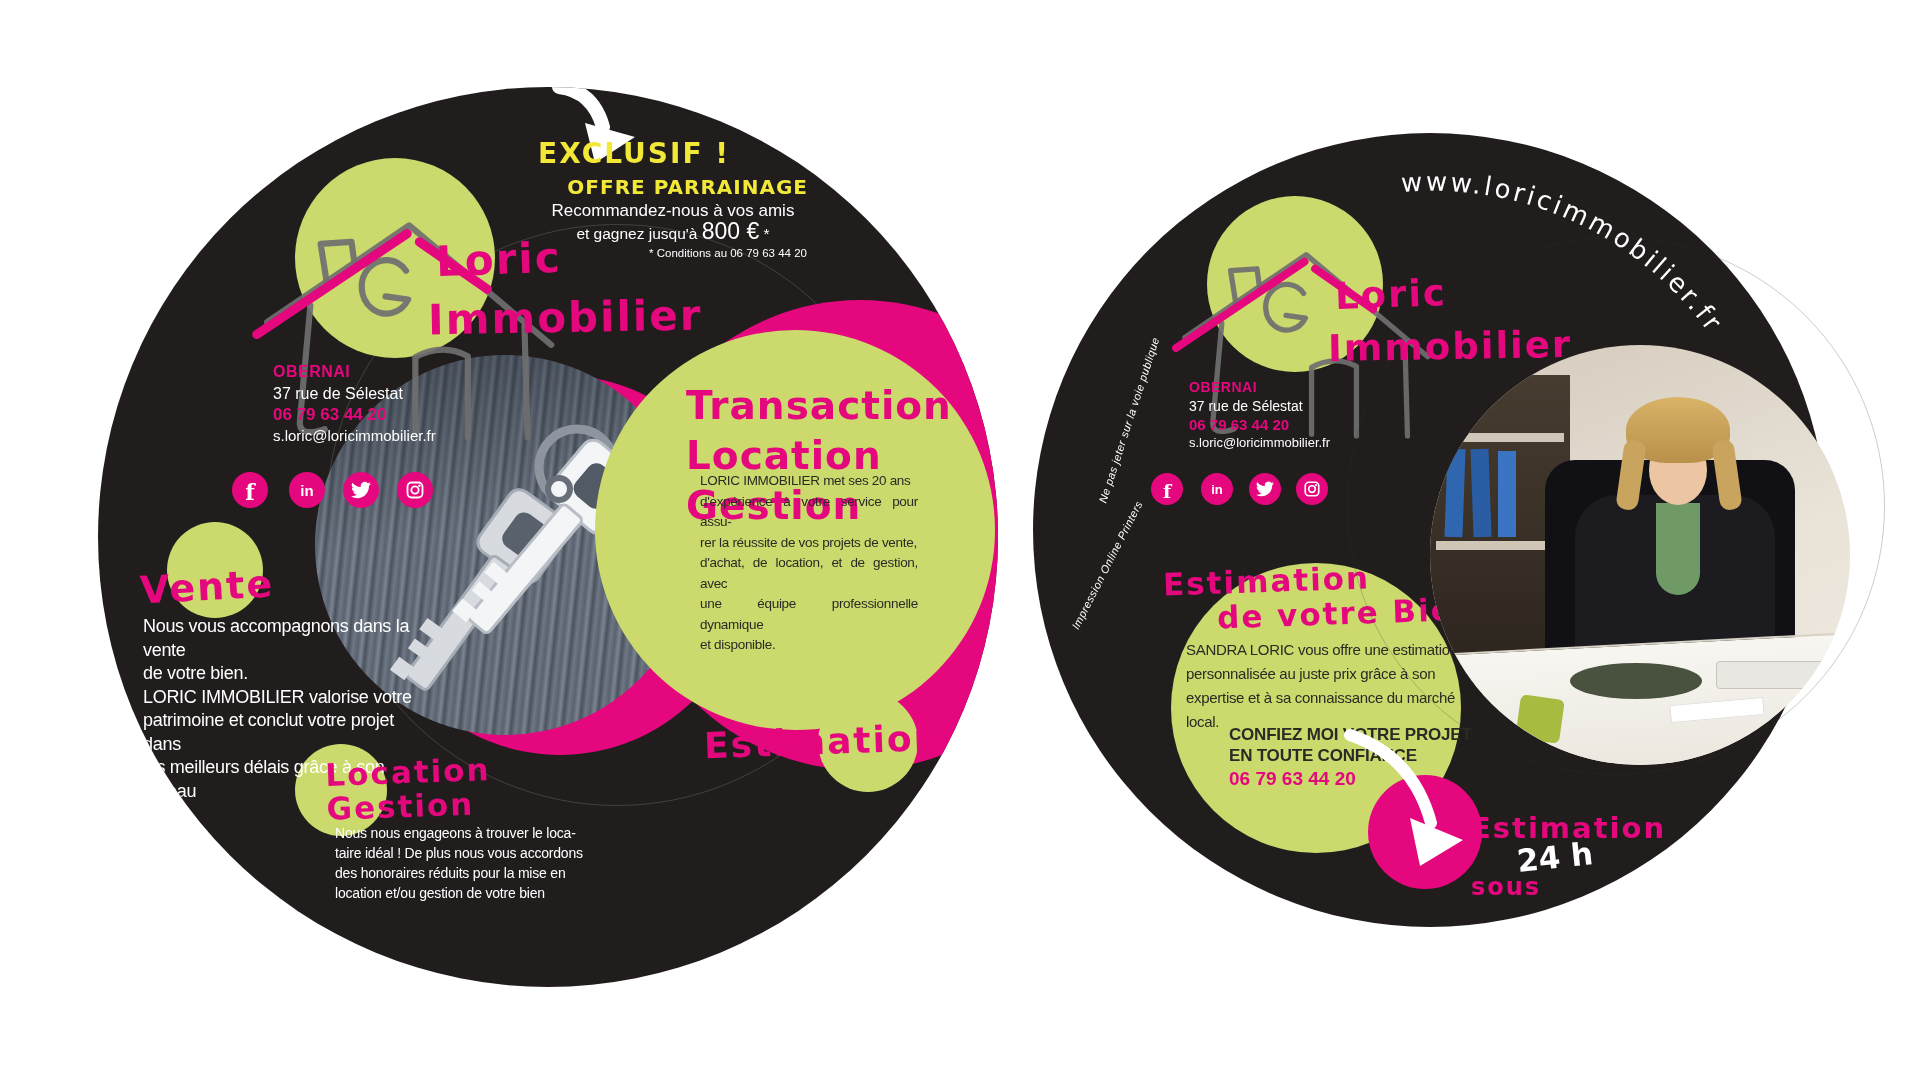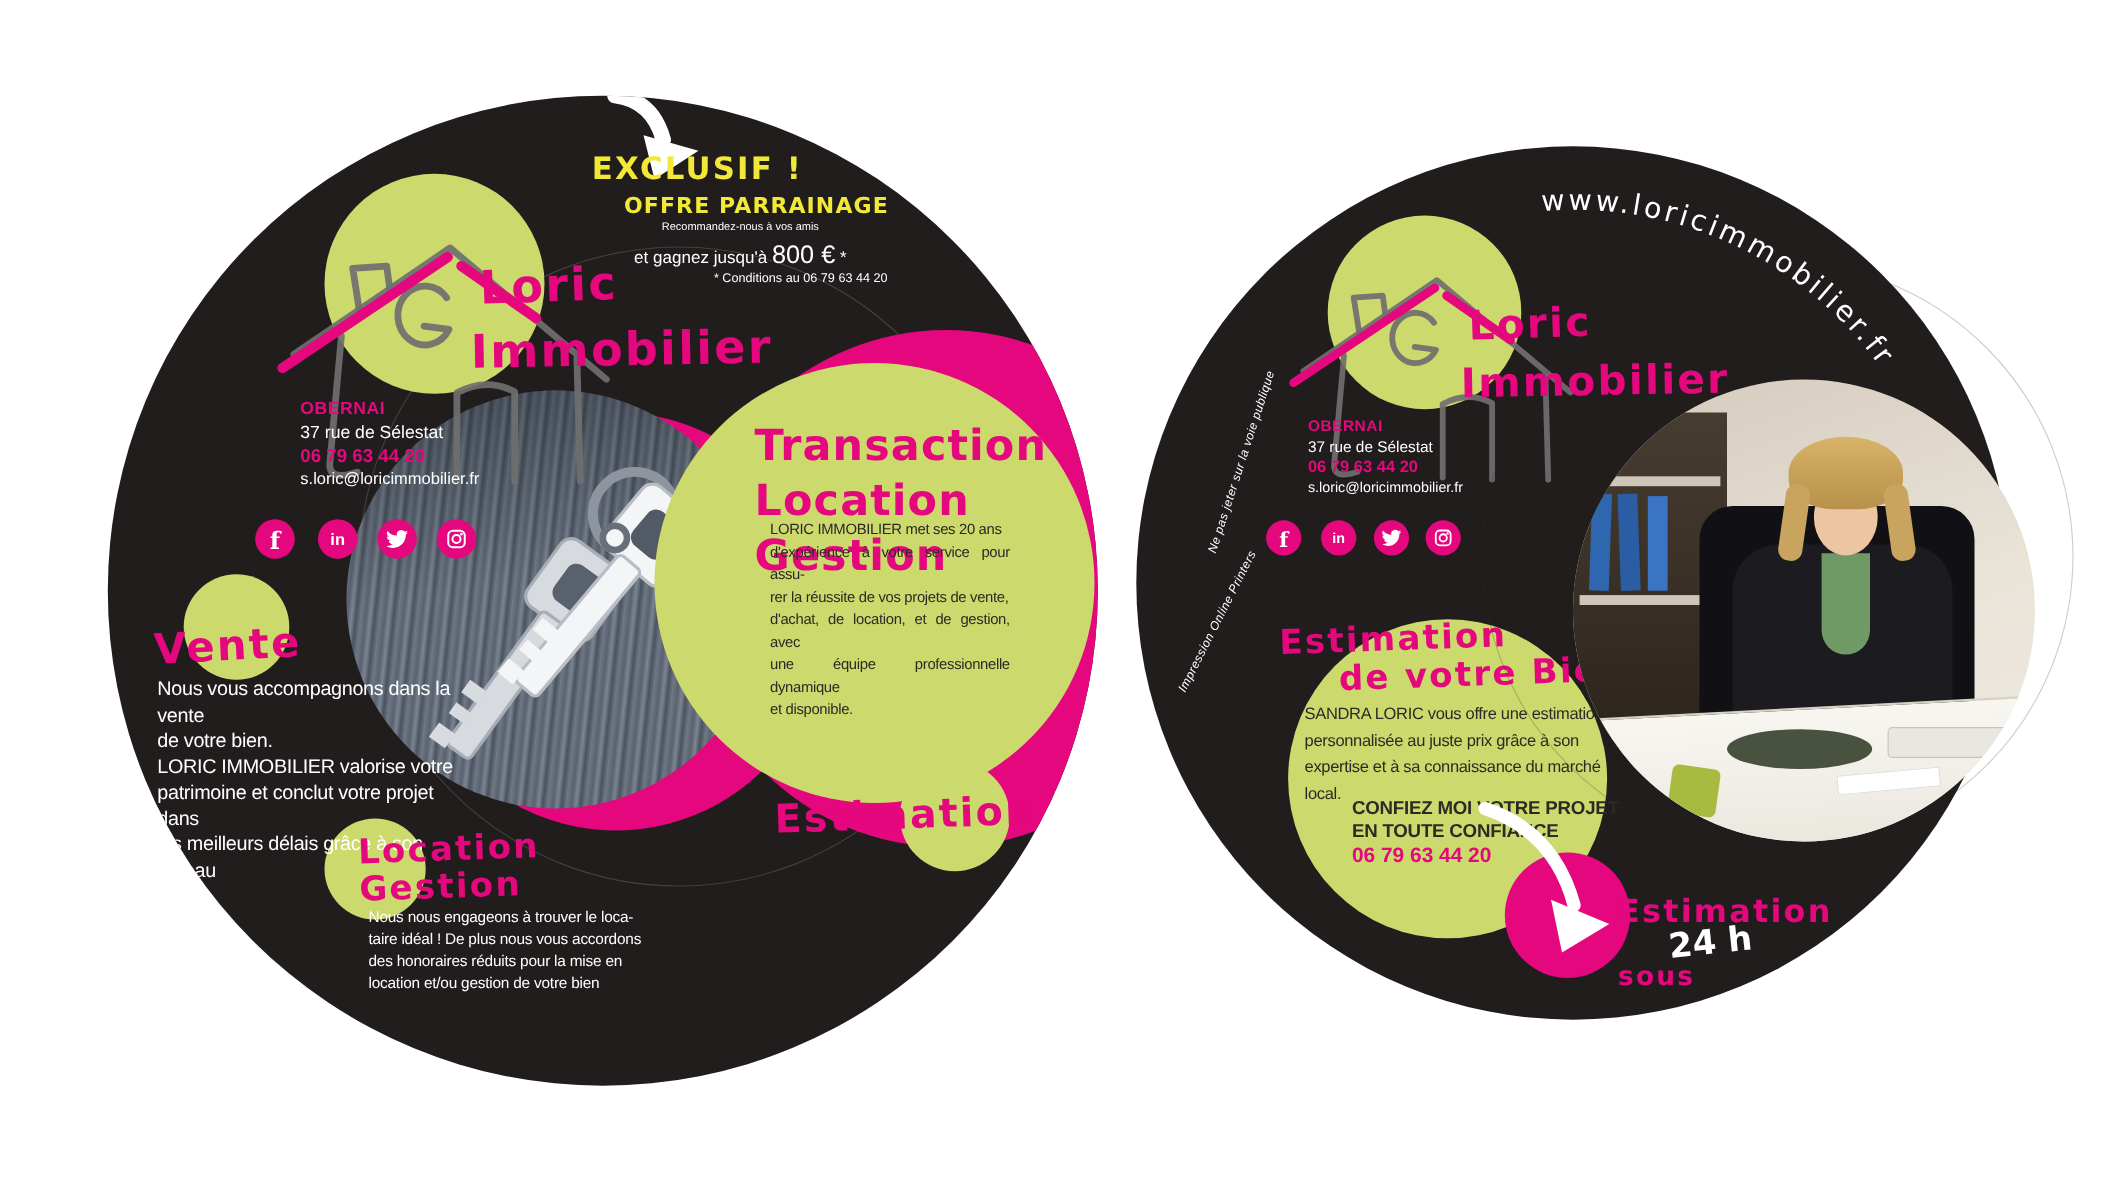--- a/index.html
+++ b/index.html
@@ -82,21 +82,21 @@
     </svg>
     <div class="abs script" style="left:338px;top:148px;font-size:42px;transform:rotate(-2deg);">Loric</div>
     <div class="abs script" style="left:330px;top:206px;font-size:42px;transform:rotate(-1deg);">Immobilier</div>
 
     <svg class="abs" style="left:445px;top:-12px;" width="95" height="92" viewBox="0 0 95 92">
       <path d="M16,12 Q50,16 60,52" stroke="#fff" stroke-width="14" fill="none" stroke-linecap="round"></path>
       <polygon points="42,48 92,62 52,88" fill="#fff"></polygon>
     </svg>
     <div class="abs yellowtxt" style="left:440px;top:50px;width:270px;font-size:28px;letter-spacing:2px;">EXCLUSIF !</div>
     <div class="abs yellowtxt" style="left:440px;top:88px;width:270px;text-align:right;font-size:20px;letter-spacing:1px;">OFFRE PARRAINAGE</div>
-    <div class="abs whitetxt" style="left:440px;top:114px;width:270px;text-align:center;font-size:10px;">Recommandez-nous à vos amis</div>
+    <div class="abs whitetxt" style="left:440px;top:114px;width:270px;text-align:center;font-size:17px;">Recommandez-nous à vos amis</div>
     <div class="abs whitetxt" style="left:440px;top:131px;width:270px;text-align:center;font-size:15.5px;">
       <span>et gagnez jusqu'à </span><span style="font-size:23px;">800 €</span><span> *</span>
     </div>
     <div class="abs whitetxt" style="left:505px;top:160px;width:250px;text-align:center;font-size:11.5px;">* Conditions au 06 79 63 44 20</div>
 
     <div class="abs" style="left:175px;top:276px;font-size:16px;color:#e5077e;font-weight:bold;letter-spacing:.5px;">OBERNAI</div>
     <div class="abs whitetxt" style="left:175px;top:298px;font-size:16px;">37 rue de Sélestat</div>
     <div class="abs" style="left:175px;top:318px;font-size:17px;color:#e5077e;font-weight:bold;">06 79 63 44 20</div>
     <div class="abs whitetxt" style="left:175px;top:340px;font-size:15px;">s.loric@loricimmobilier.fr</div>
 

